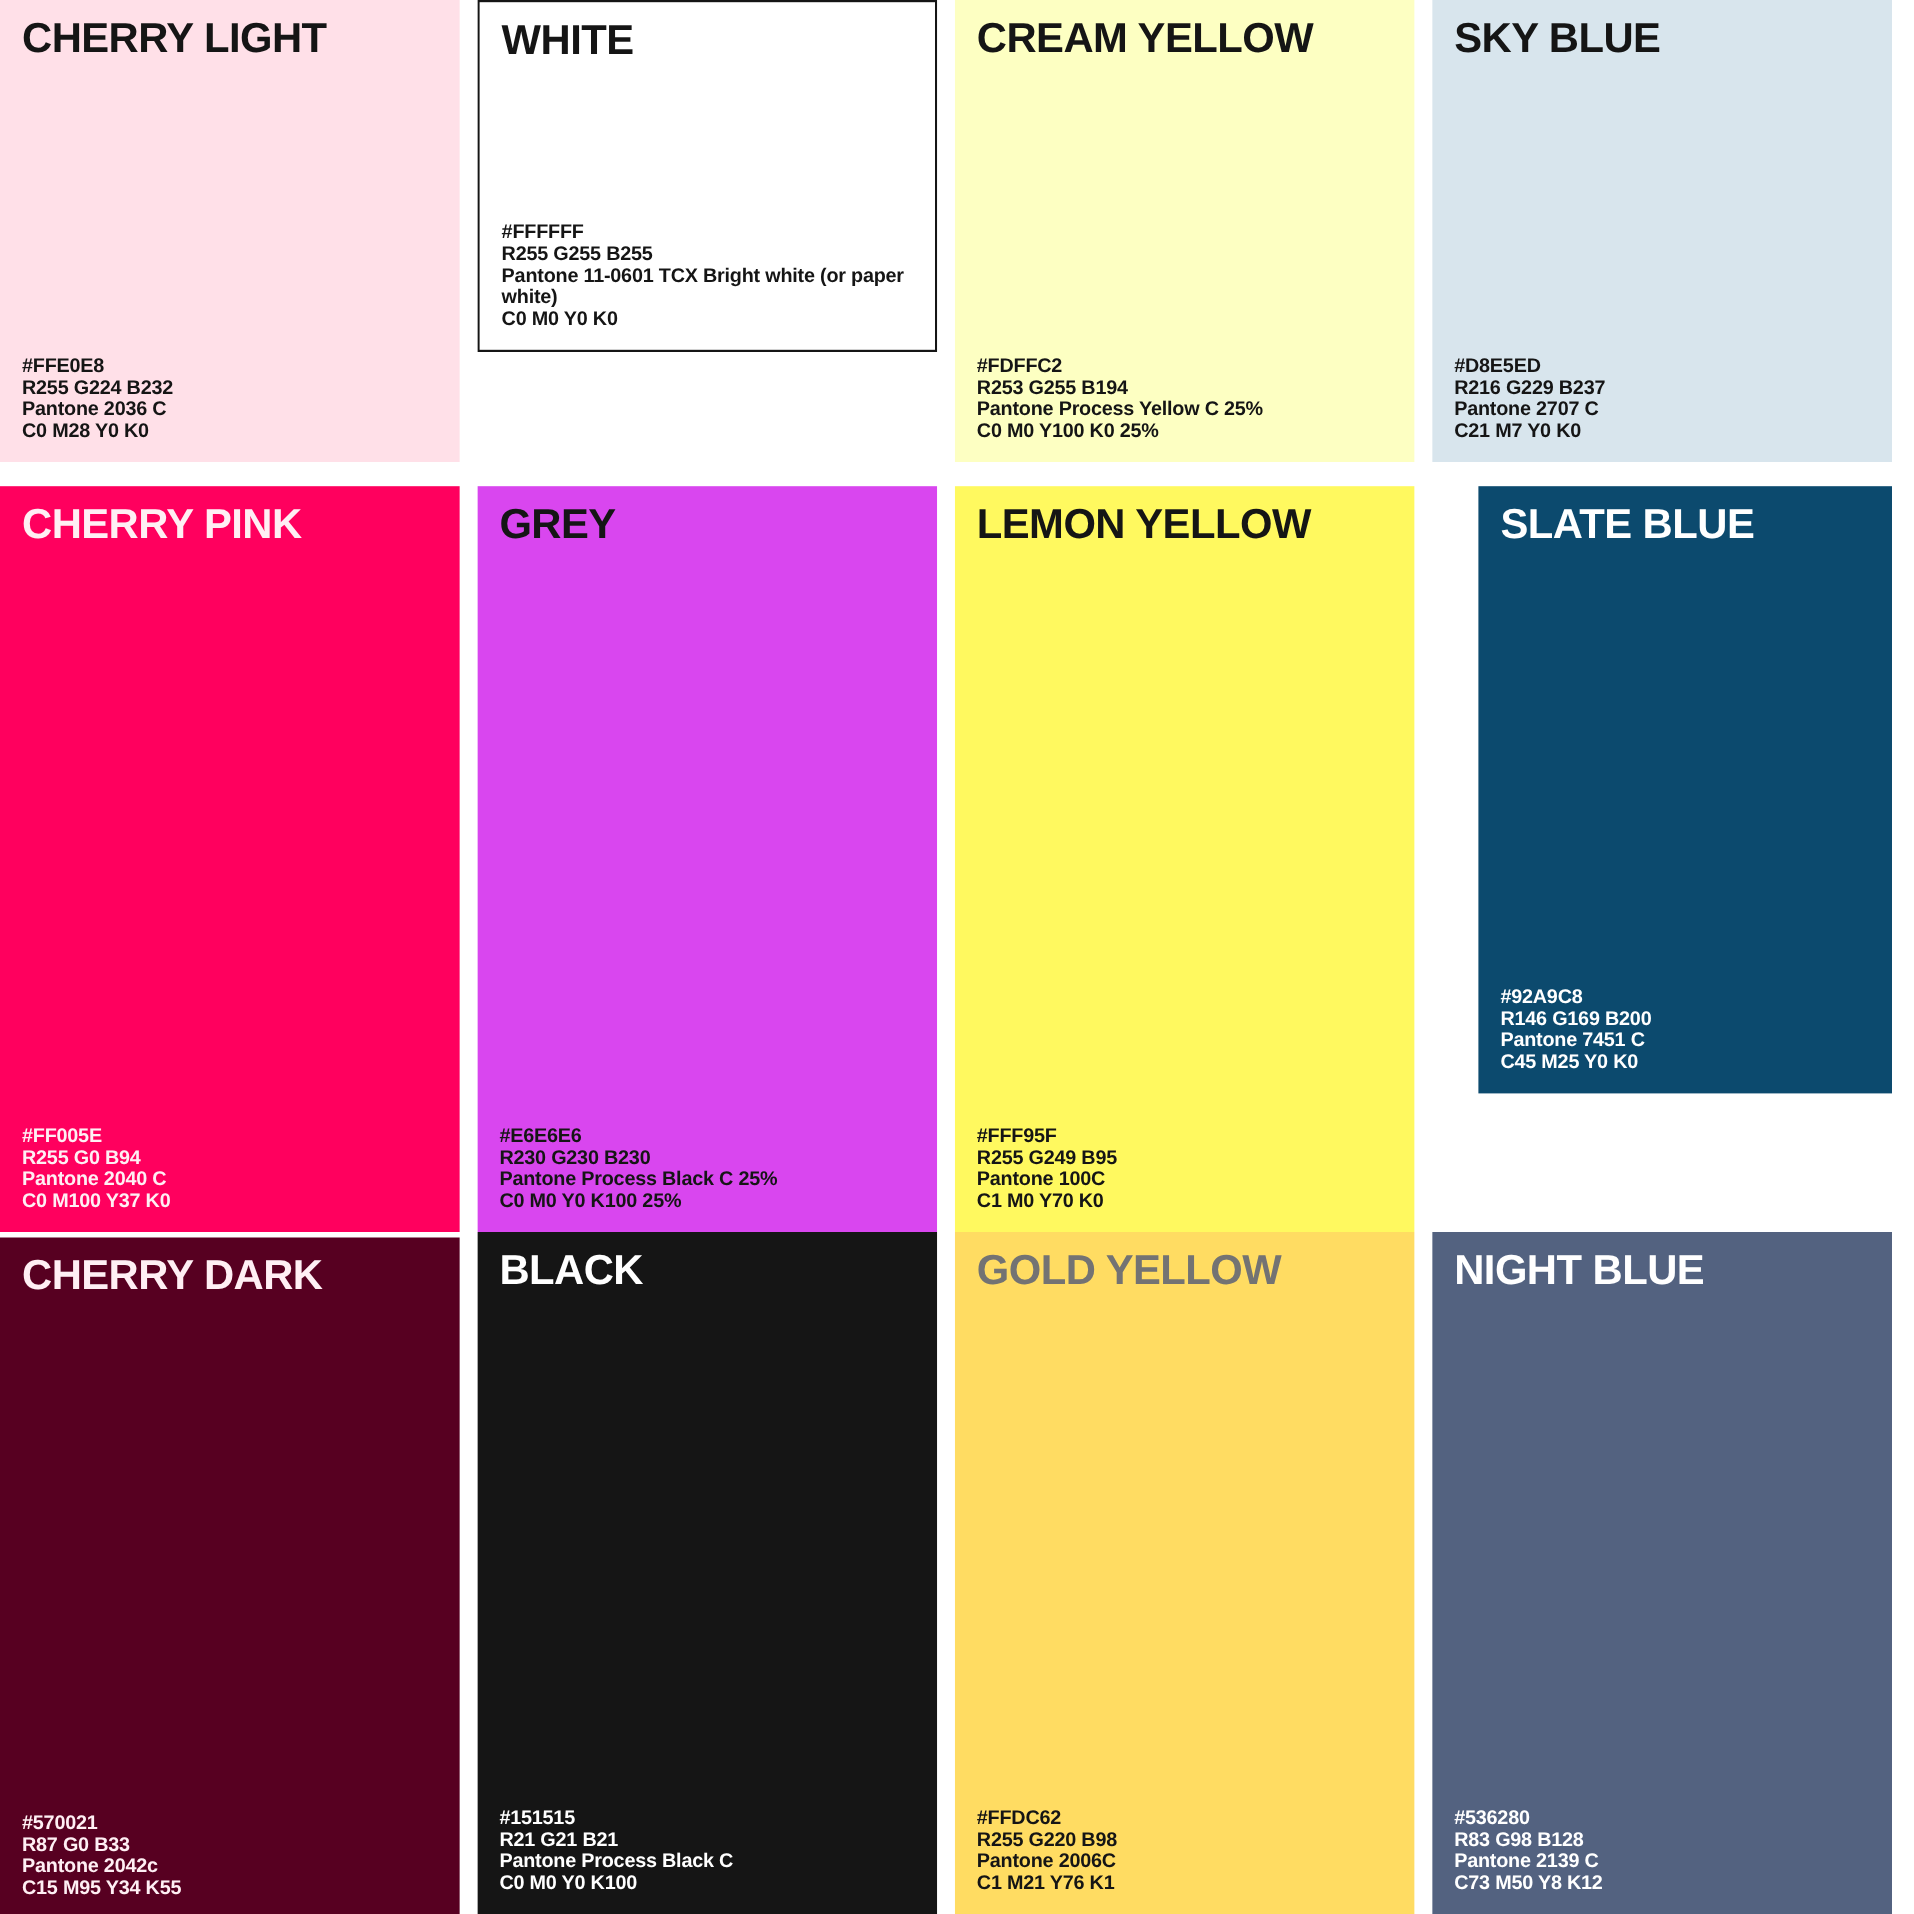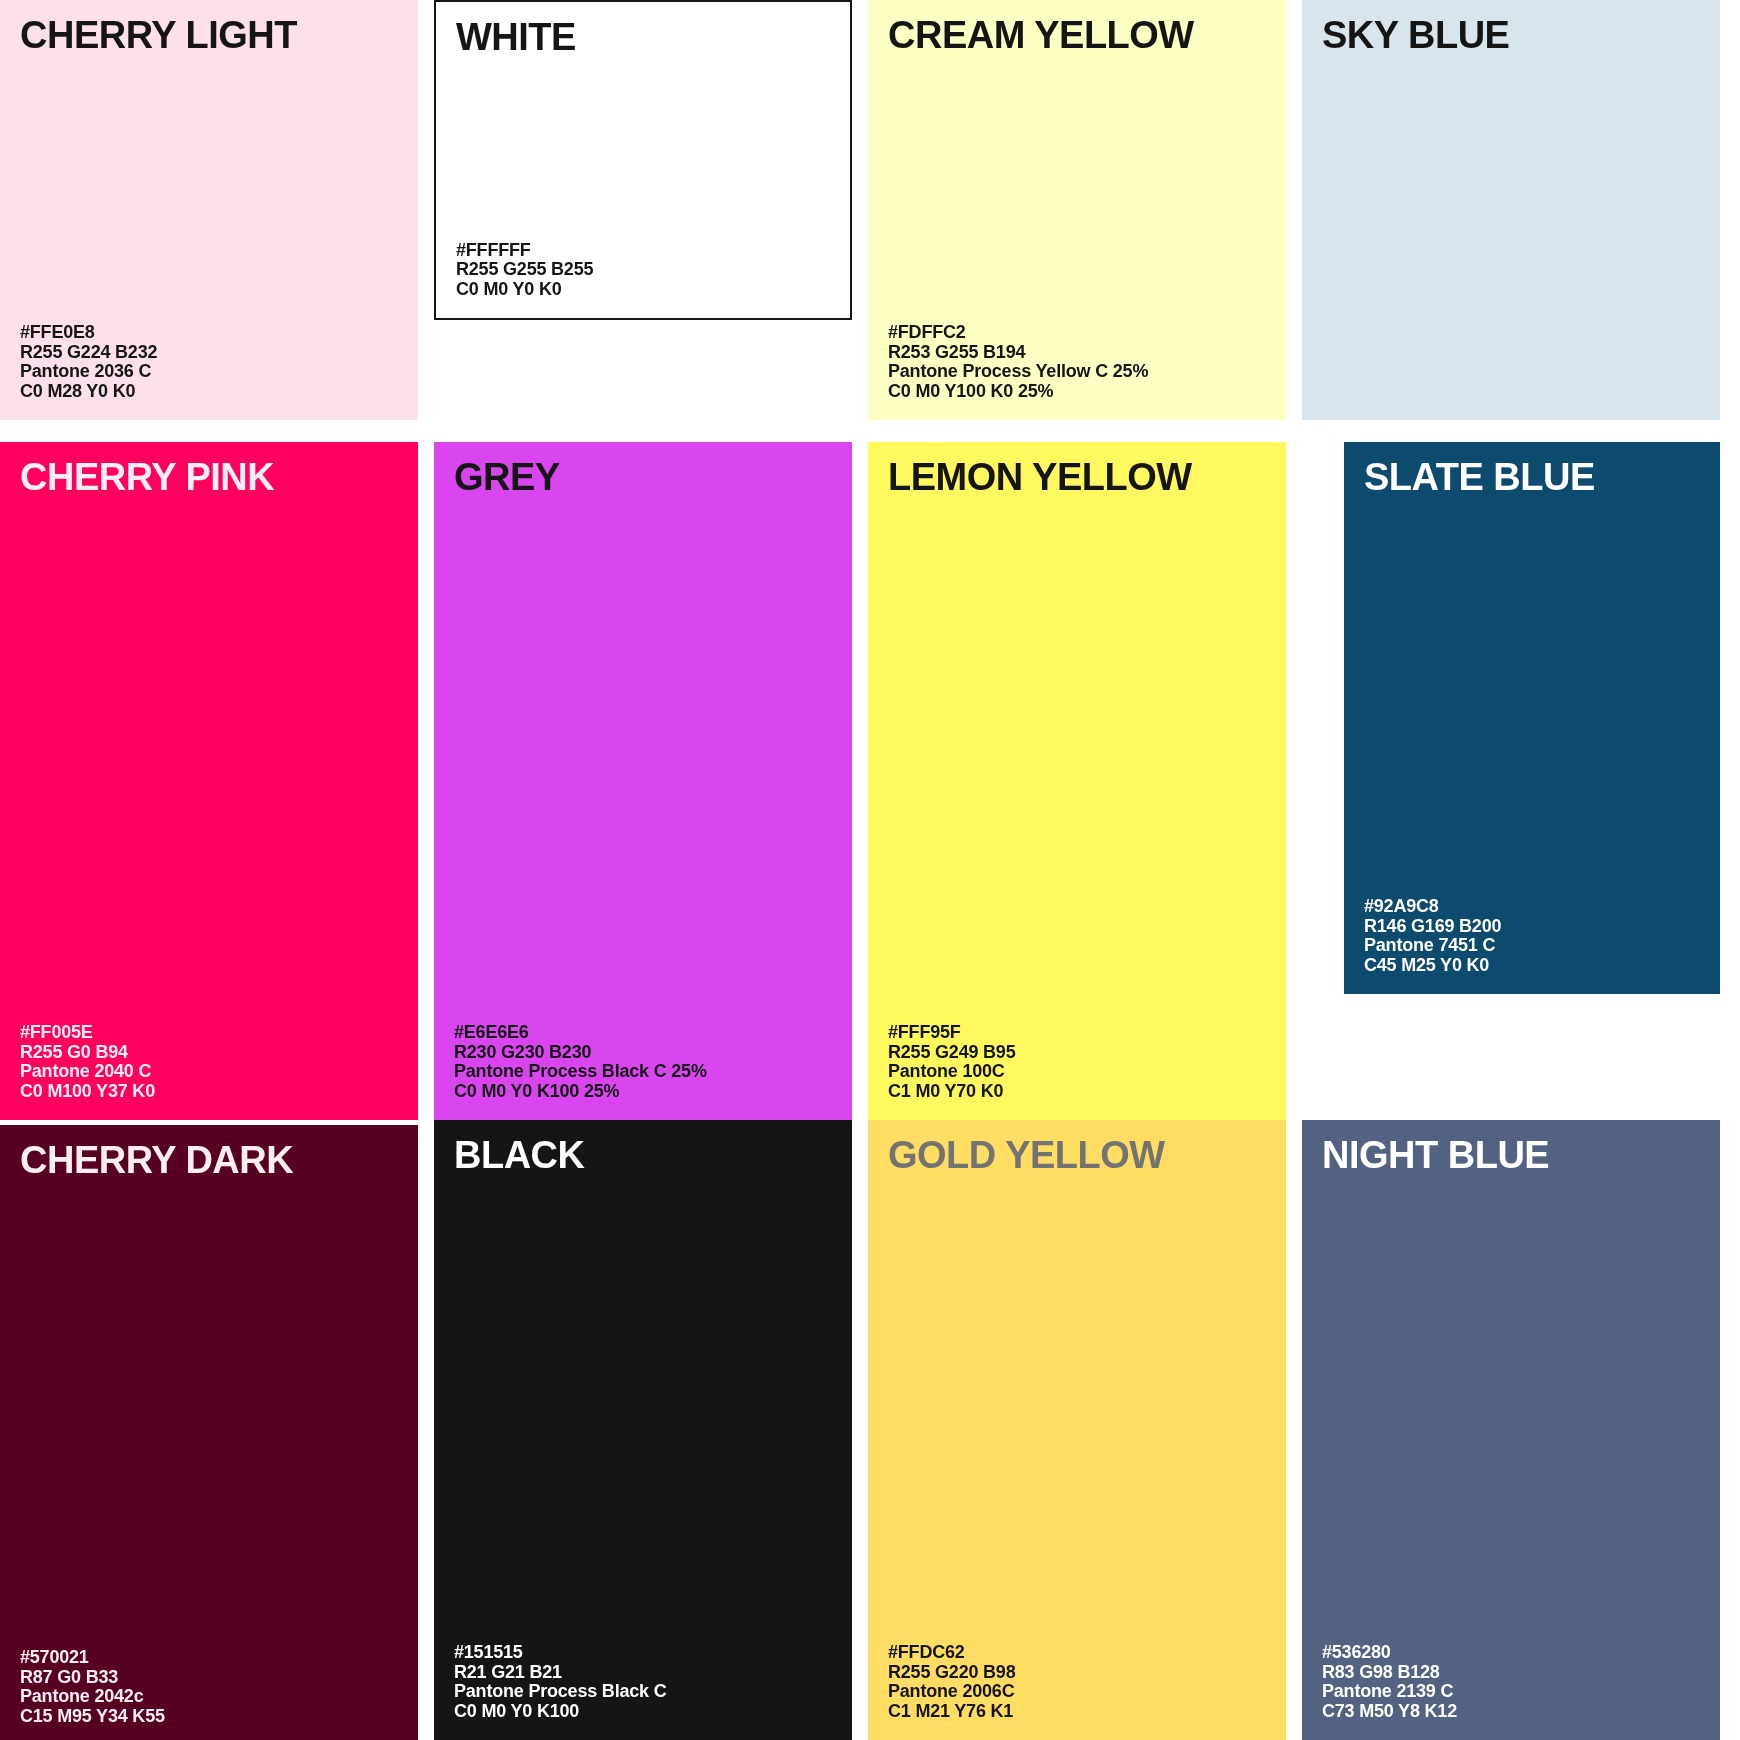--- a/index.html
+++ b/index.html
@@ -69,38 +69,45 @@
           <span class="line">C0 M28 Y0 K0</span>
         </div>
       </div>
     </div>
     <div class="swatch r1" style="padding: 0px; display: block;">
       <div class="card bordered" style="background: rgb(255, 255, 255); height: 320px; margin-top: 0px;">
         <div class="title" style="color: rgb(21, 21, 21);">WHITE</div>
         <div class="specs" style="color: rgb(21, 21, 21);">
           <span class="line">#FFFFFF</span>
           <span class="line">R255 G255 B255</span>
+          <span class="line">Pantone 11-0601 TCX Bright white (or paper white)</span>
           <span class="line">C0 M0 Y0 K0</span>
         </div>
       </div>
     </div>
     <div class="swatch r1" style="padding: 0px; display: block;">
       <div class="card" style="background: rgb(253, 255, 194); height: 420px; margin-top: 0px;">
         <div class="title" style="color: rgb(21, 21, 21);">CREAM YELLOW</div>
         <div class="specs" style="color: rgb(21, 21, 21);">
           <span class="line">#FDFFC2</span>
           <span class="line">R253 G255 B194</span>
           <span class="line">Pantone Process Yellow C 25%</span>
           <span class="line">C0 M0 Y100 K0 25%</span>
         </div>
       </div>
     </div>
     <div class="swatch r1" style="padding: 0px; display: block;">
       <div class="card" style="background: rgb(216, 229, 237); height: 420px; margin-top: 0px;">
         <div class="title" style="color: rgb(21, 21, 21);">SKY BLUE</div>
+        <div class="specs" style="color: rgb(21, 21, 21);">
+          <span class="line">#D8E5ED</span>
+          <span class="line">R216 G229 B237</span>
+          <span class="line">Pantone 2707 C</span>
+          <span class="line">C21 M7 Y0 K0</span>
+        </div>
       </div>
     </div>
     <div class="swatch r2" style="padding: 0px; display: block;">
       <div class="card" style="background: rgb(255, 0, 94); height: 678px; margin-top: 20px;">
         <div class="title" style="color: rgb(255, 239, 244);">CHERRY PINK</div>
         <div class="specs" style="color: rgb(255, 239, 244);">
           <span class="line">#FF005E</span>
           <span class="line">R255 G0 B94</span>
           <span class="line">Pantone 2040 C</span>
           <span class="line">C0 M100 Y37 K0</span>

